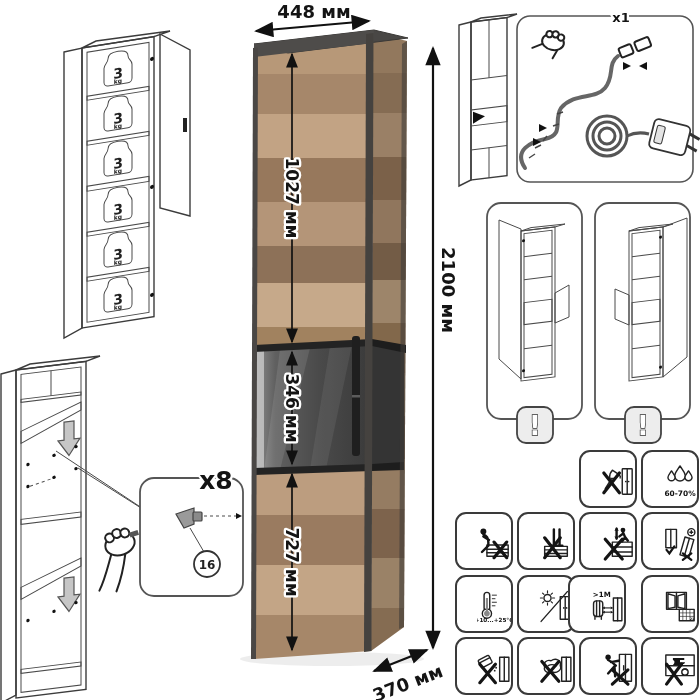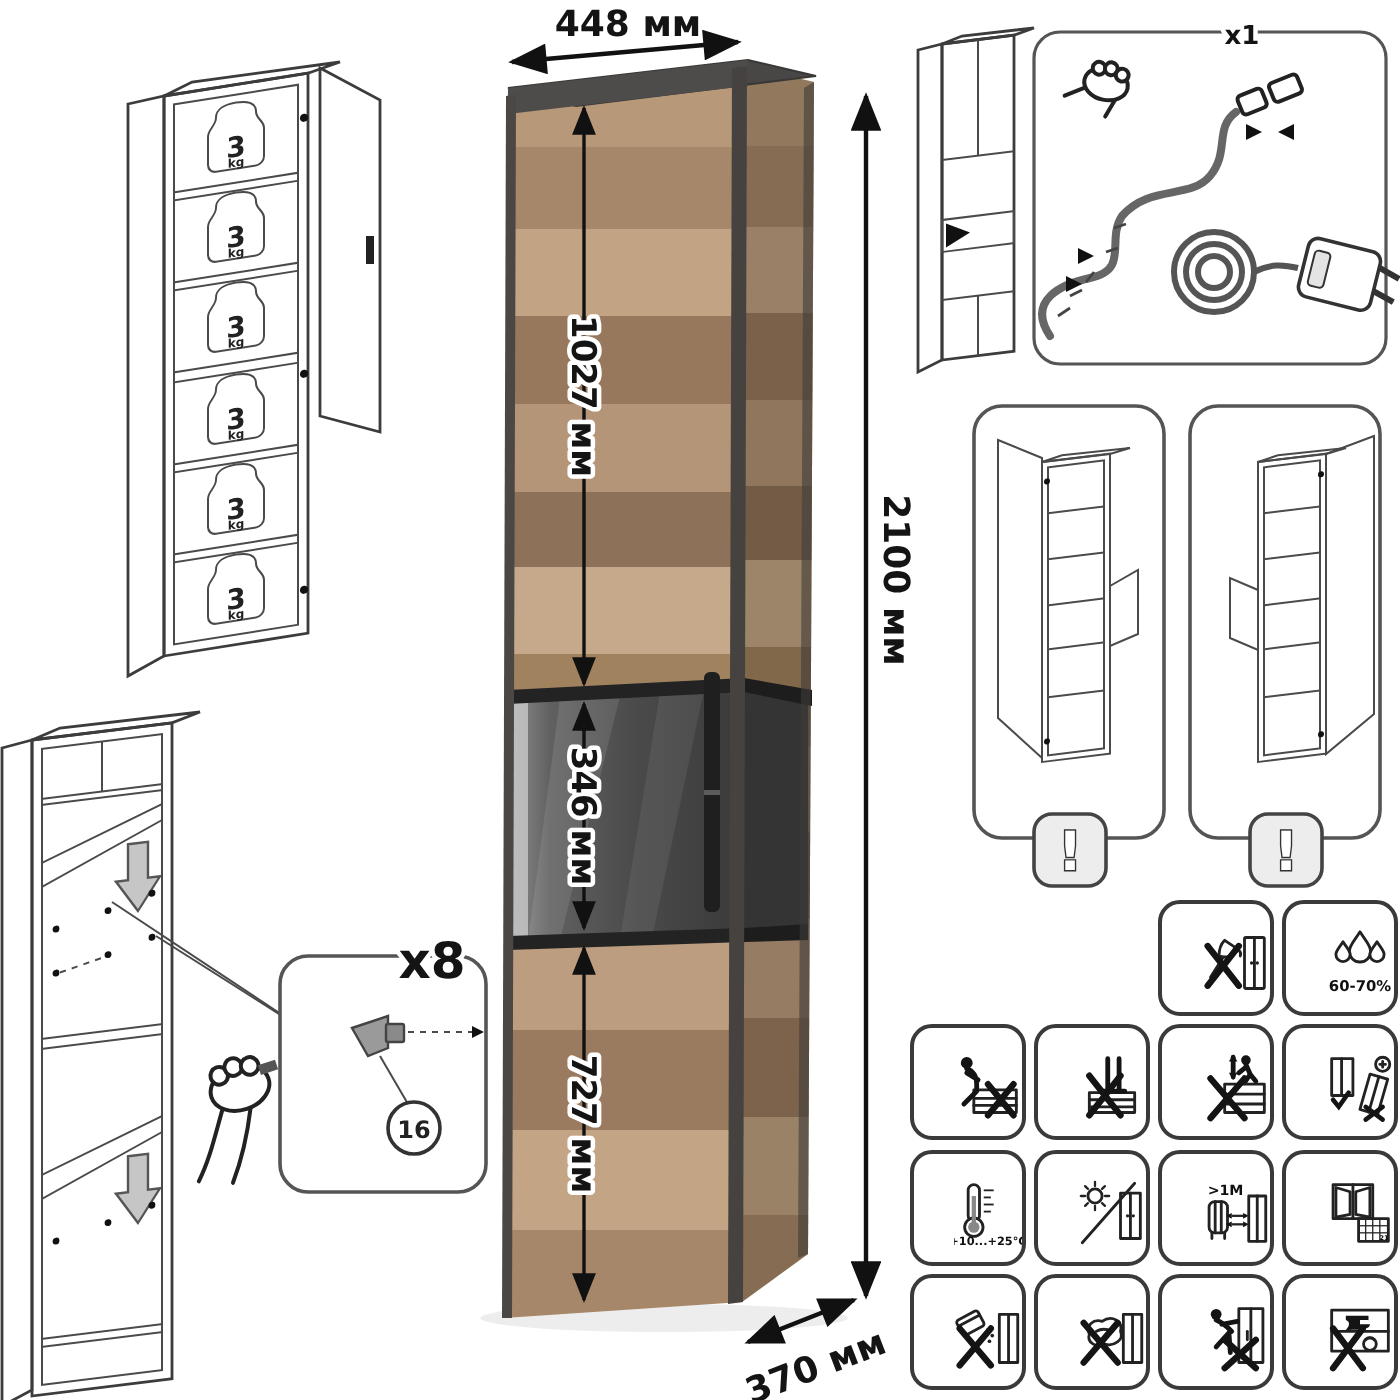--- a/index.html
+++ b/index.html
@@ -443,21 +443,21 @@
             <line x1="5" y1="19" x2="7" y2="17"></line>
         </g>
         <rect class="ic" x="30" y="10" width="14" height="32"></rect>
         <line class="ic" x1="37" y1="10" x2="37" y2="42"></line>
         <circle cx="35" cy="26" r="1.2" fill="#222"></circle>
           <circle cx="39" cy="26" r="1.2" fill="#222"></circle>
         <line class="ic" x1="3" y1="45" x2="40" y2="3" stroke-width="2.4"></line>
       </svg>
     </div>
 
-    <div class="cell" style="left:124px;top:127px">
+    <div class="cell" style="left:113px;top:127px">
       <svg width="49" height="49" viewBox="0 0 48 48">
         <text x="4" y="11" font-size="10" font-weight="bold" fill="#111">&gt;1M</text>
         <rect class="ic" x="5" y="16" width="13" height="22" rx="4" stroke-width="1.7"></rect>
         <line class="ic" x1="9.3" y1="16" x2="9.3" y2="38" stroke-width="1.2"></line>
         <line class="ic" x1="13.6" y1="16" x2="13.6" y2="38" stroke-width="1.2"></line>
         <path class="ic" d="M7,38 l0,4 M16,38 l0,4" stroke-width="1.4"></path>
         <g stroke="#222" stroke-width="1.6">
           <line x1="21" y1="26" x2="29" y2="26"></line>
             <line x1="21" y1="32" x2="29" y2="32"></line>
         </g>

